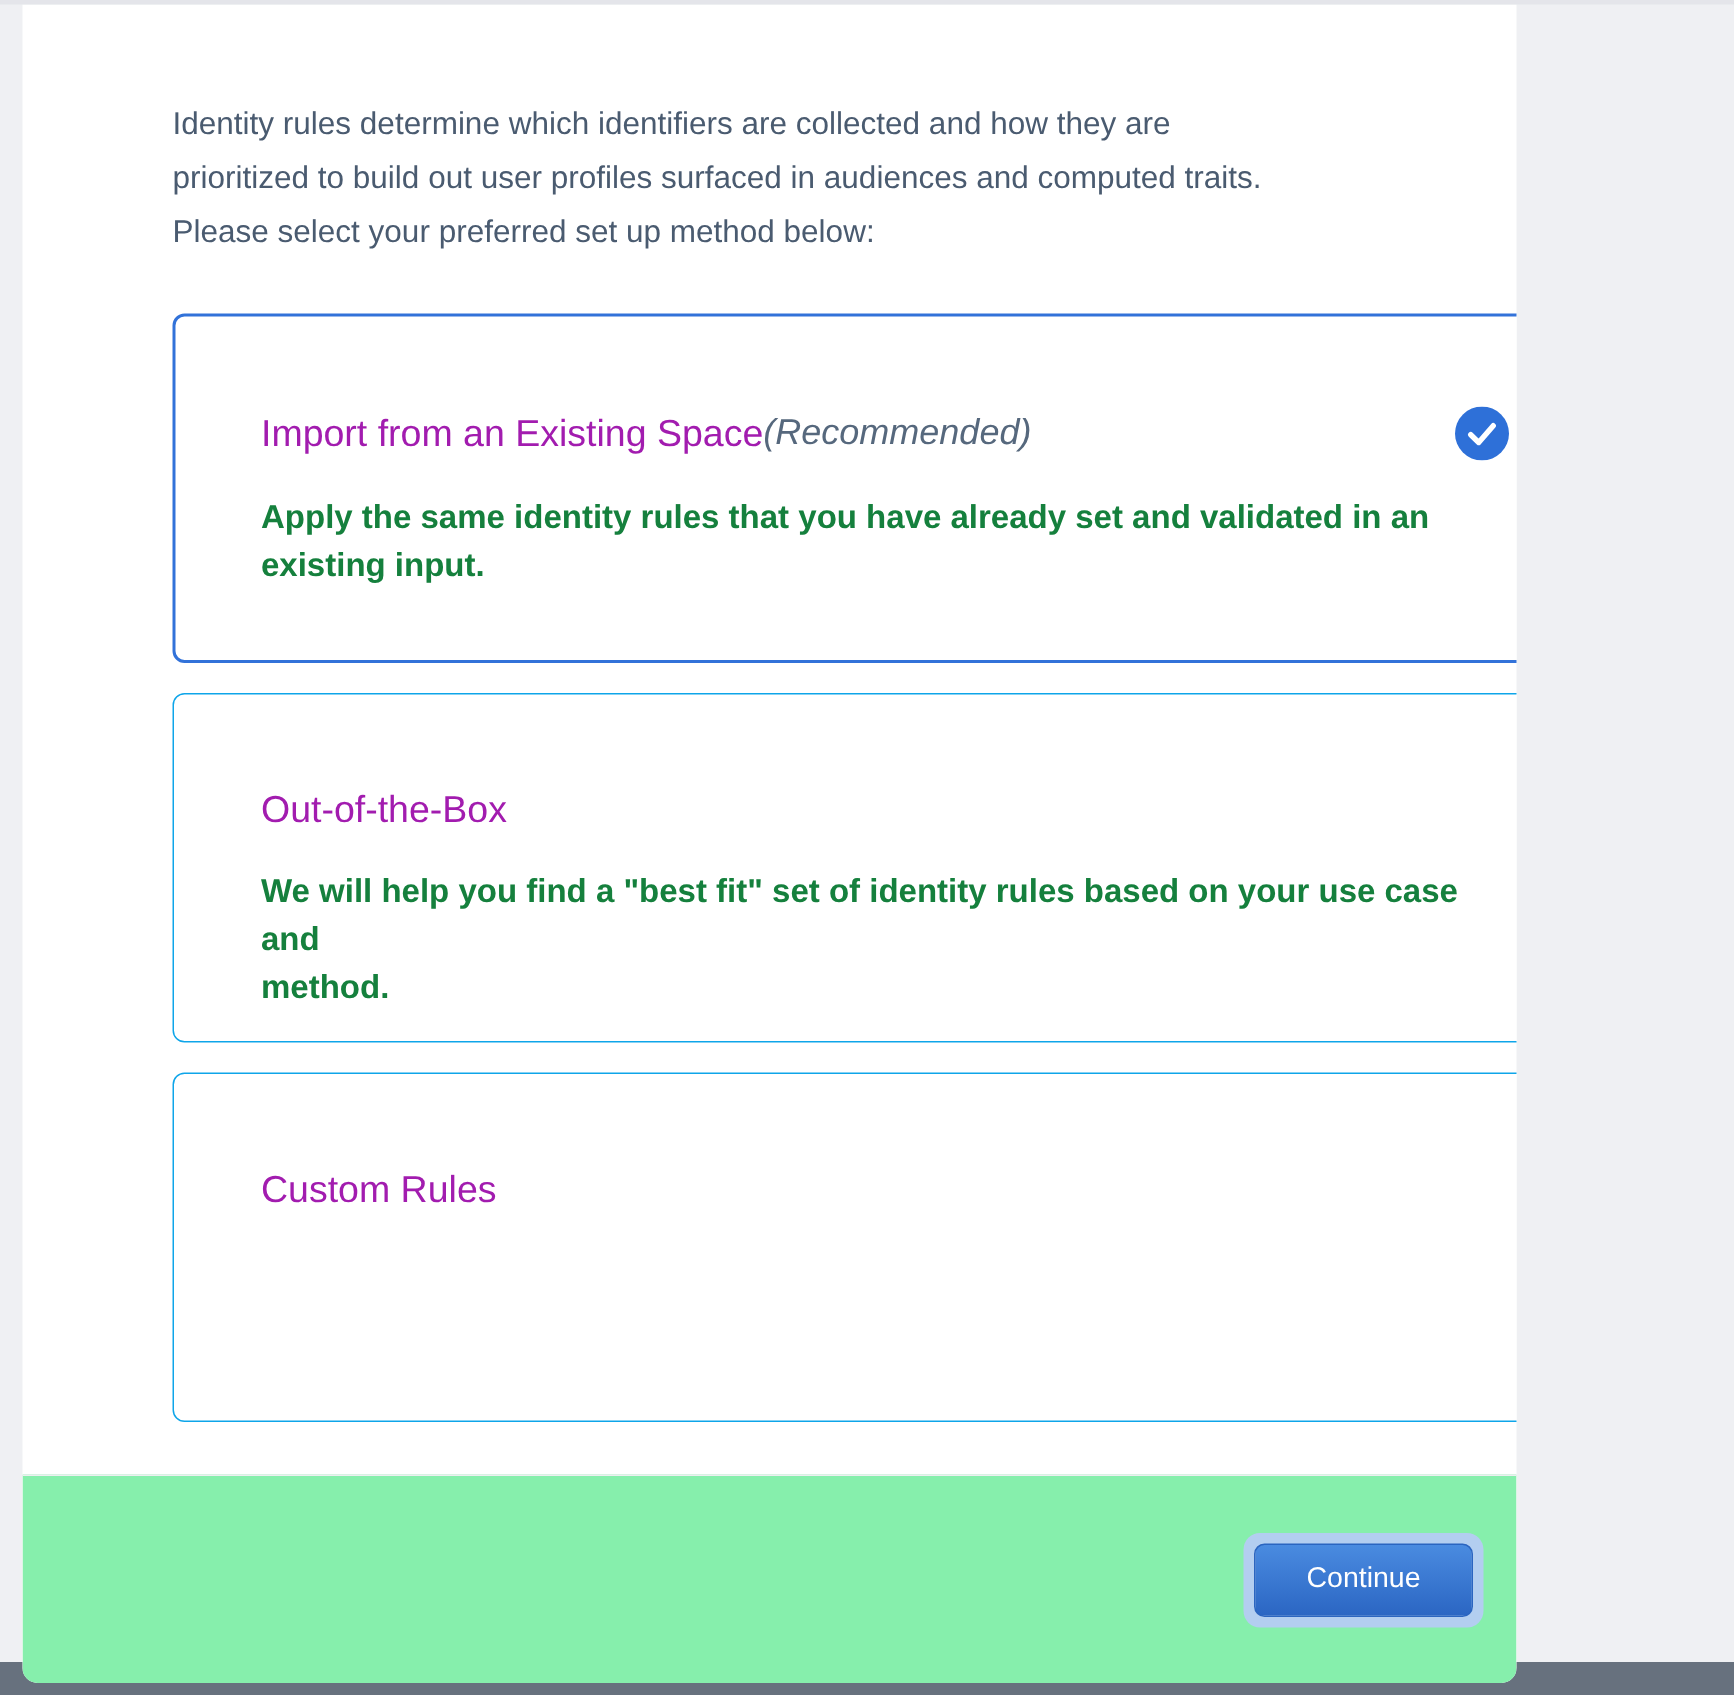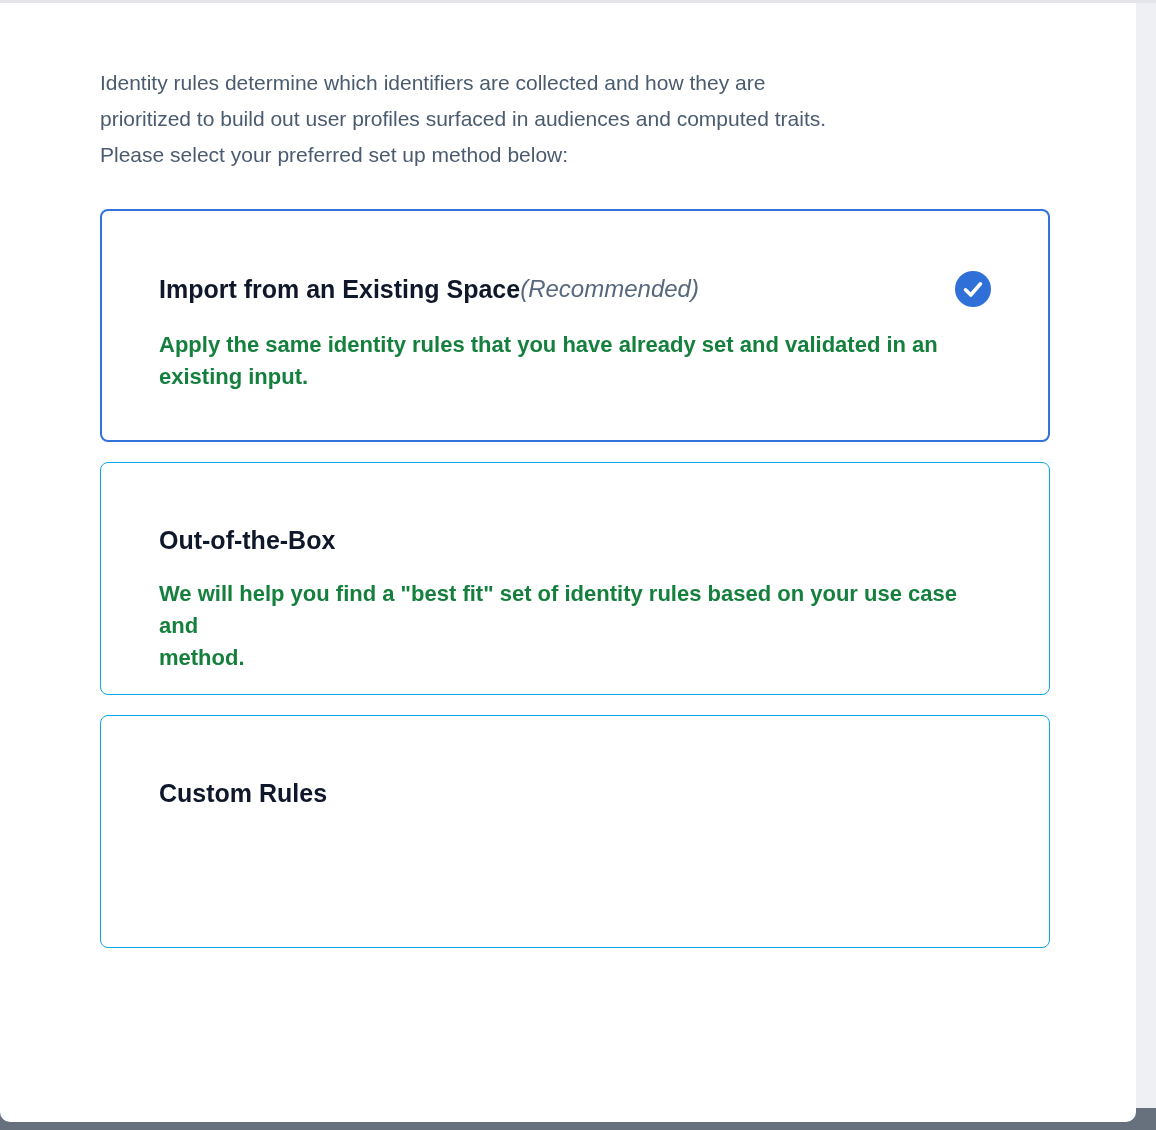--- a/index.html
+++ b/index.html
@@ -16,27 +16,27 @@
     background: #E4E5EA;
     z-index: 2;
   }
   .bottom-band {
     position: absolute; left: 0; top: 1108px;
     width: 1156px; height: 22px;
     background: #67717E;
     z-index: 0;
   }
   .modal {
-    position: absolute; left: 0; top: 3px;
-    width: 1136px; height: 1119px;
+    position: absolute; left: 15px; top: 3px;
+    width: 996px; height: 1119px;
     background: #FFFFFF;
     border-radius: 0 0 10px 10px;
     z-index: 1;
     display: flex;
-    flex-direction: row;
+    flex-direction: column;
     overflow: hidden;
   }
   .modal-body {
     flex: 1;
     padding: 62px 98px 0 100px;
   }
   .intro {
     color: #4A5B70;
     font-size: 21px;
     line-height: 36px;
@@ -55,23 +55,23 @@
   }
   .option-card.selected {
     border: 2px solid #3272D9;
     padding: 60px 57px 0 57px;
   }
   .card-title-row {
     display: flex;
     align-items: center;
   }
   .card-title {
-    color: #0f172a;
+    color: #a21caf;
     font-size: 25px;
-    font-weight: 700;
+    font-weight: 400;
     line-height: 32px;
   }
   .card-badge {
     color: #56687D;
     font-size: 24px;
     font-style: italic;
     line-height: 32px;
   }
   .check-wrap {
     margin-left: auto;

